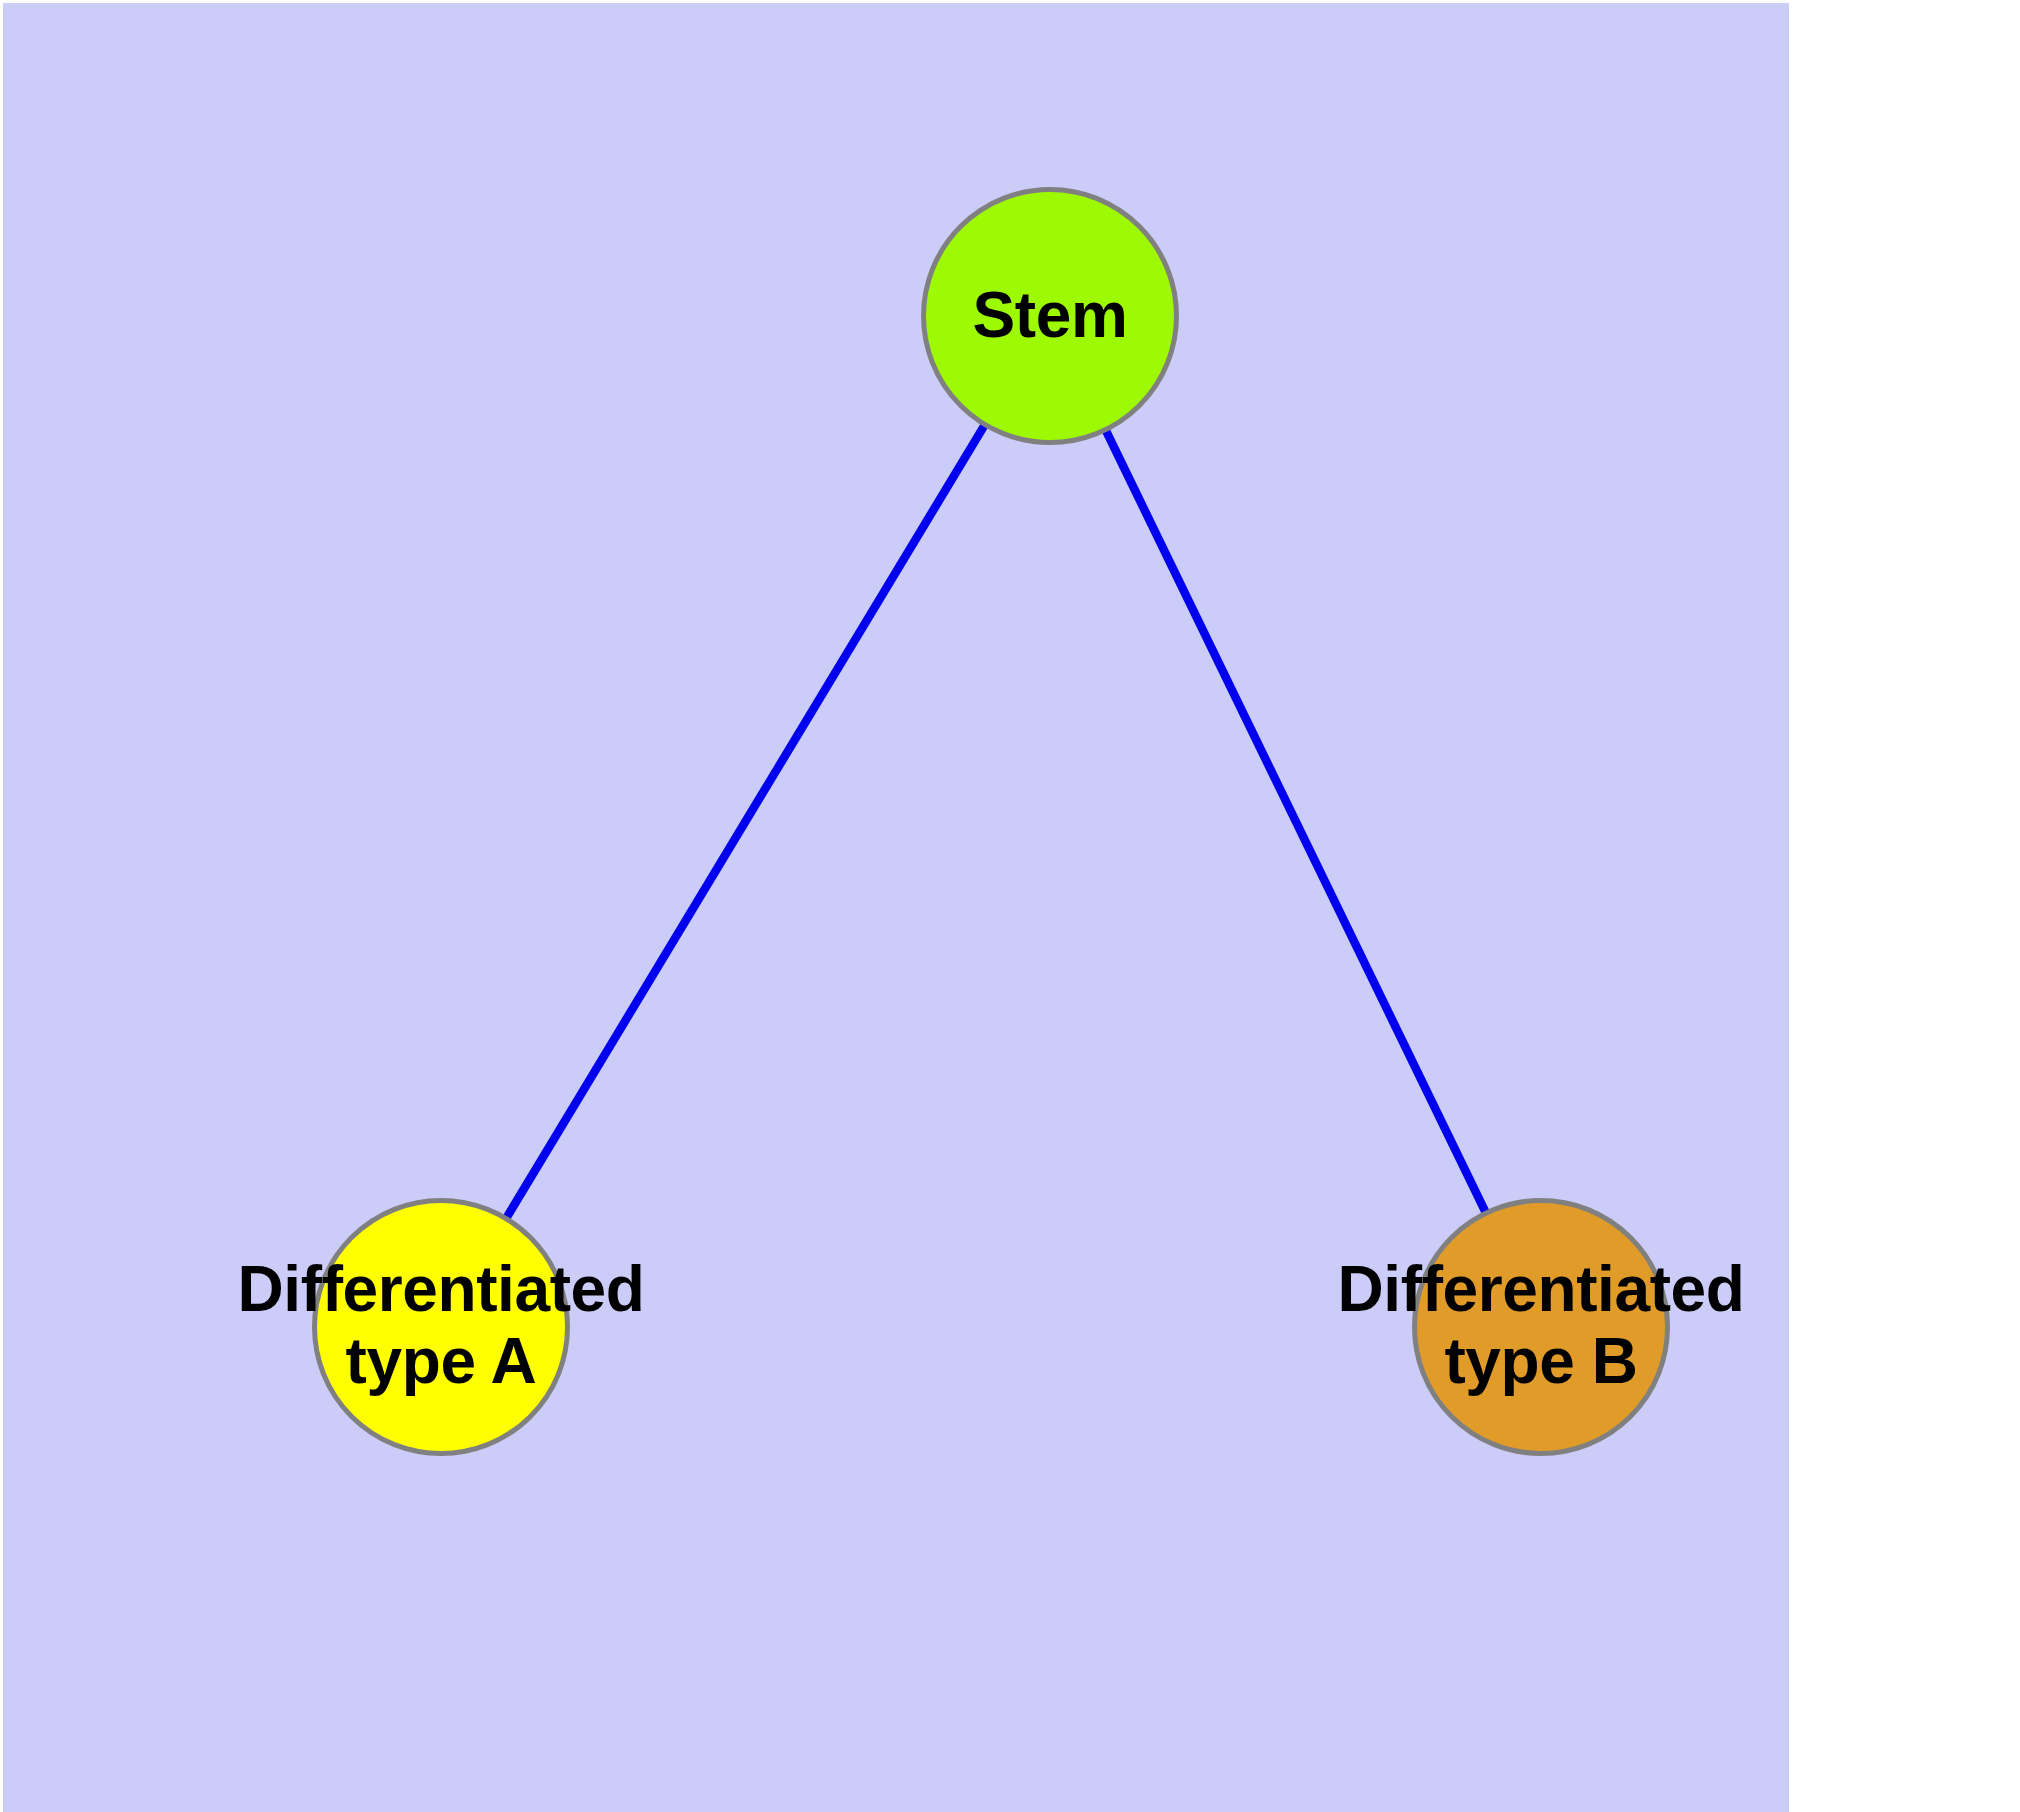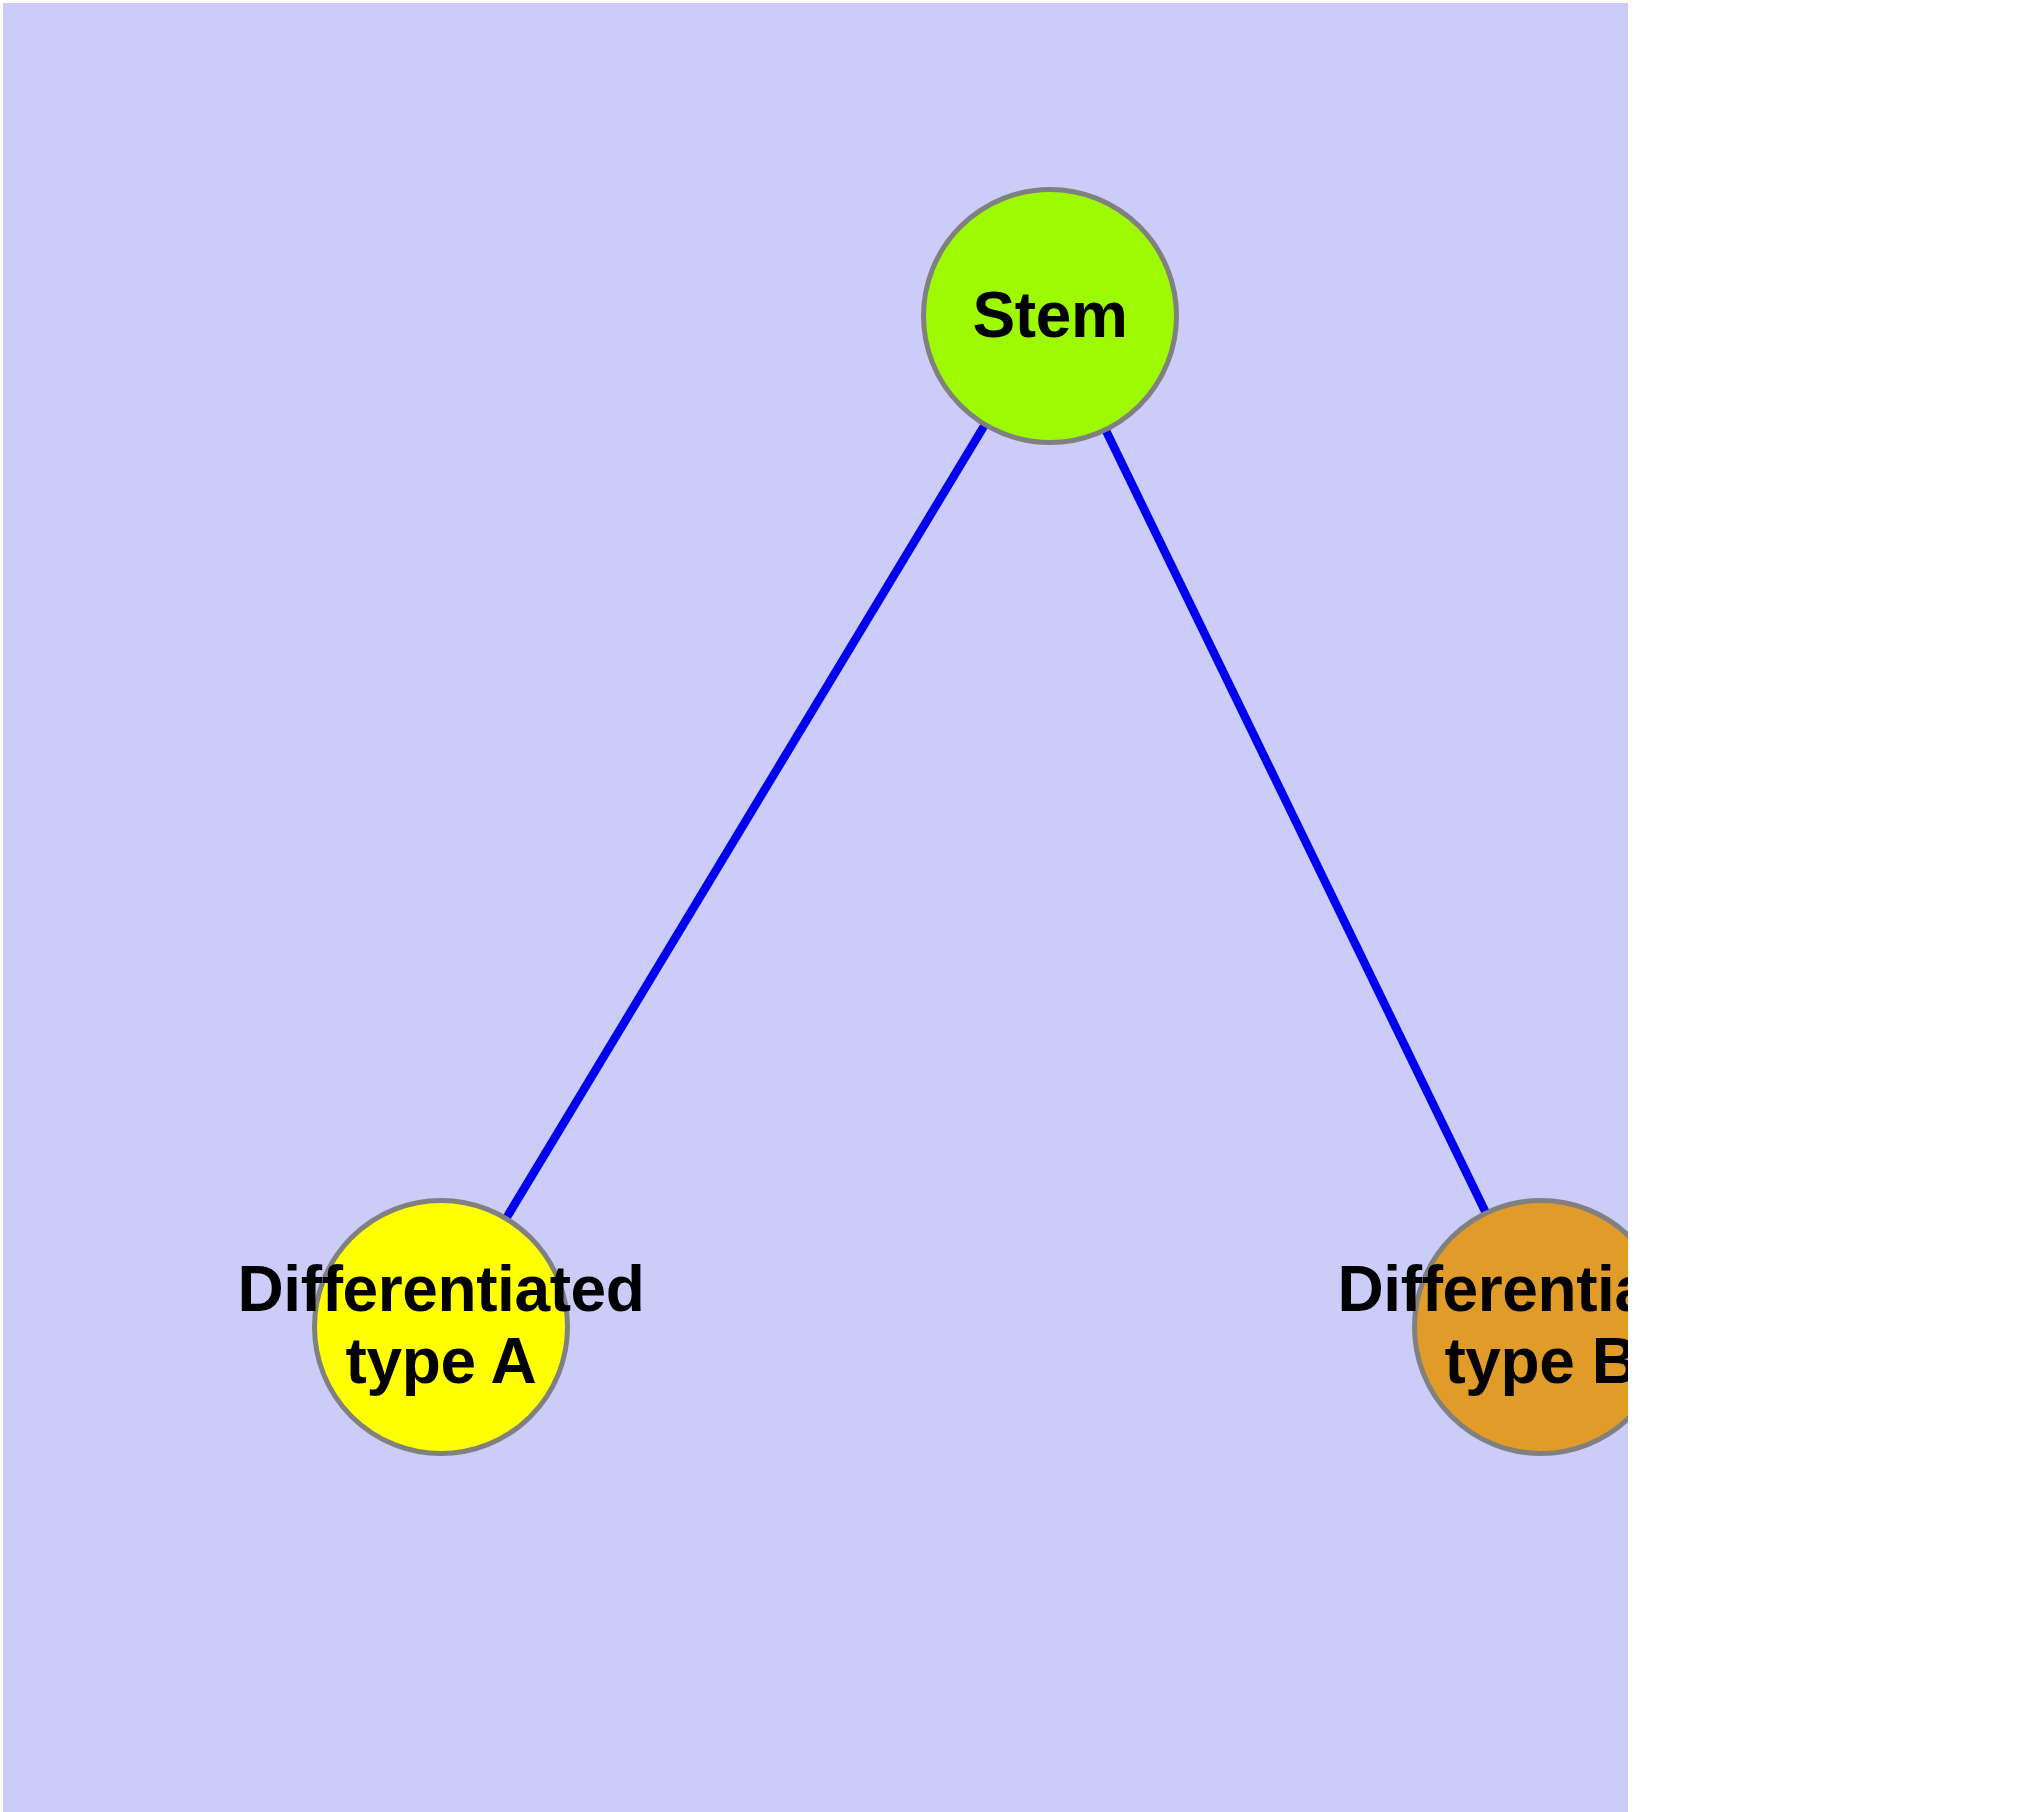--- a/index.html
+++ b/index.html
@@ -4,21 +4,21 @@
 <title>Cell differentiation graph</title>
 <style>
   html, body {
     margin: 0;
     padding: 0;
     background: #ffffff;
   }
 
   #canvas {
     position: relative;
-    width: 1628px;
+    width: 1789px;
     height: 1812px;
     background: #ffffff;
     overflow: hidden;
     font-family: "Liberation Sans", "DejaVu Sans", sans-serif;
   }
 
   
   #plot-surface {
     position: absolute;
     left: 2.5px;

